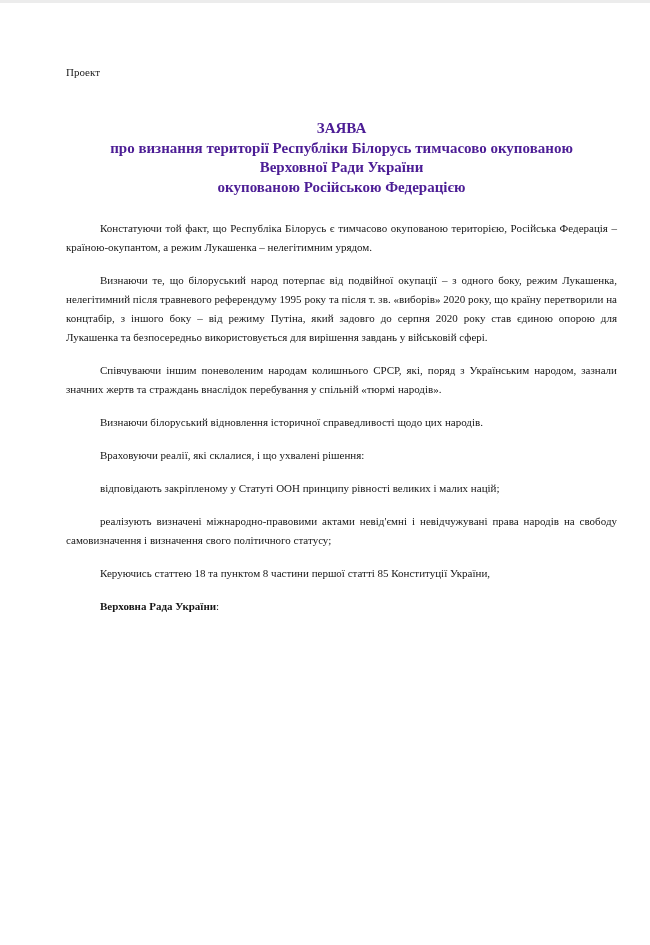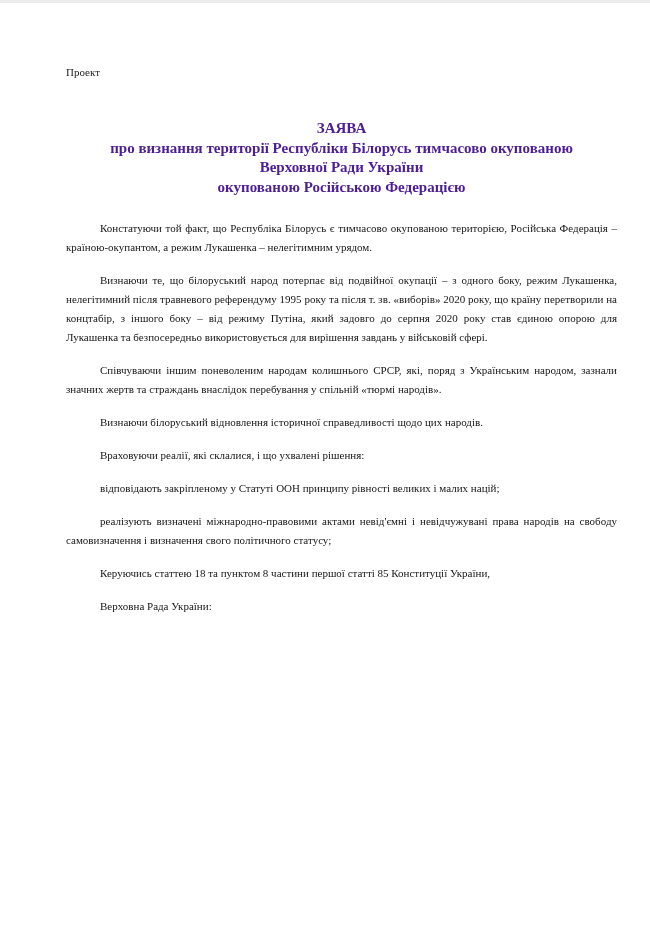--- a/index.html
+++ b/index.html
@@ -41,21 +41,21 @@
     font-size: 11px;
     line-height: 19px;
     text-align: justify;
     color: #161616;
   }
   .para {
     margin: 0 0 14px 0;
     text-indent: 34px;
   }
   .para.bold-head b {
-    font-weight: normal;
+    font-weight: bold;
   }
 </style>
 </head>
 <body>
 
 <div class="page">
 
   <div class="project-label">Проект</div>
 
   <div class="title-block">

